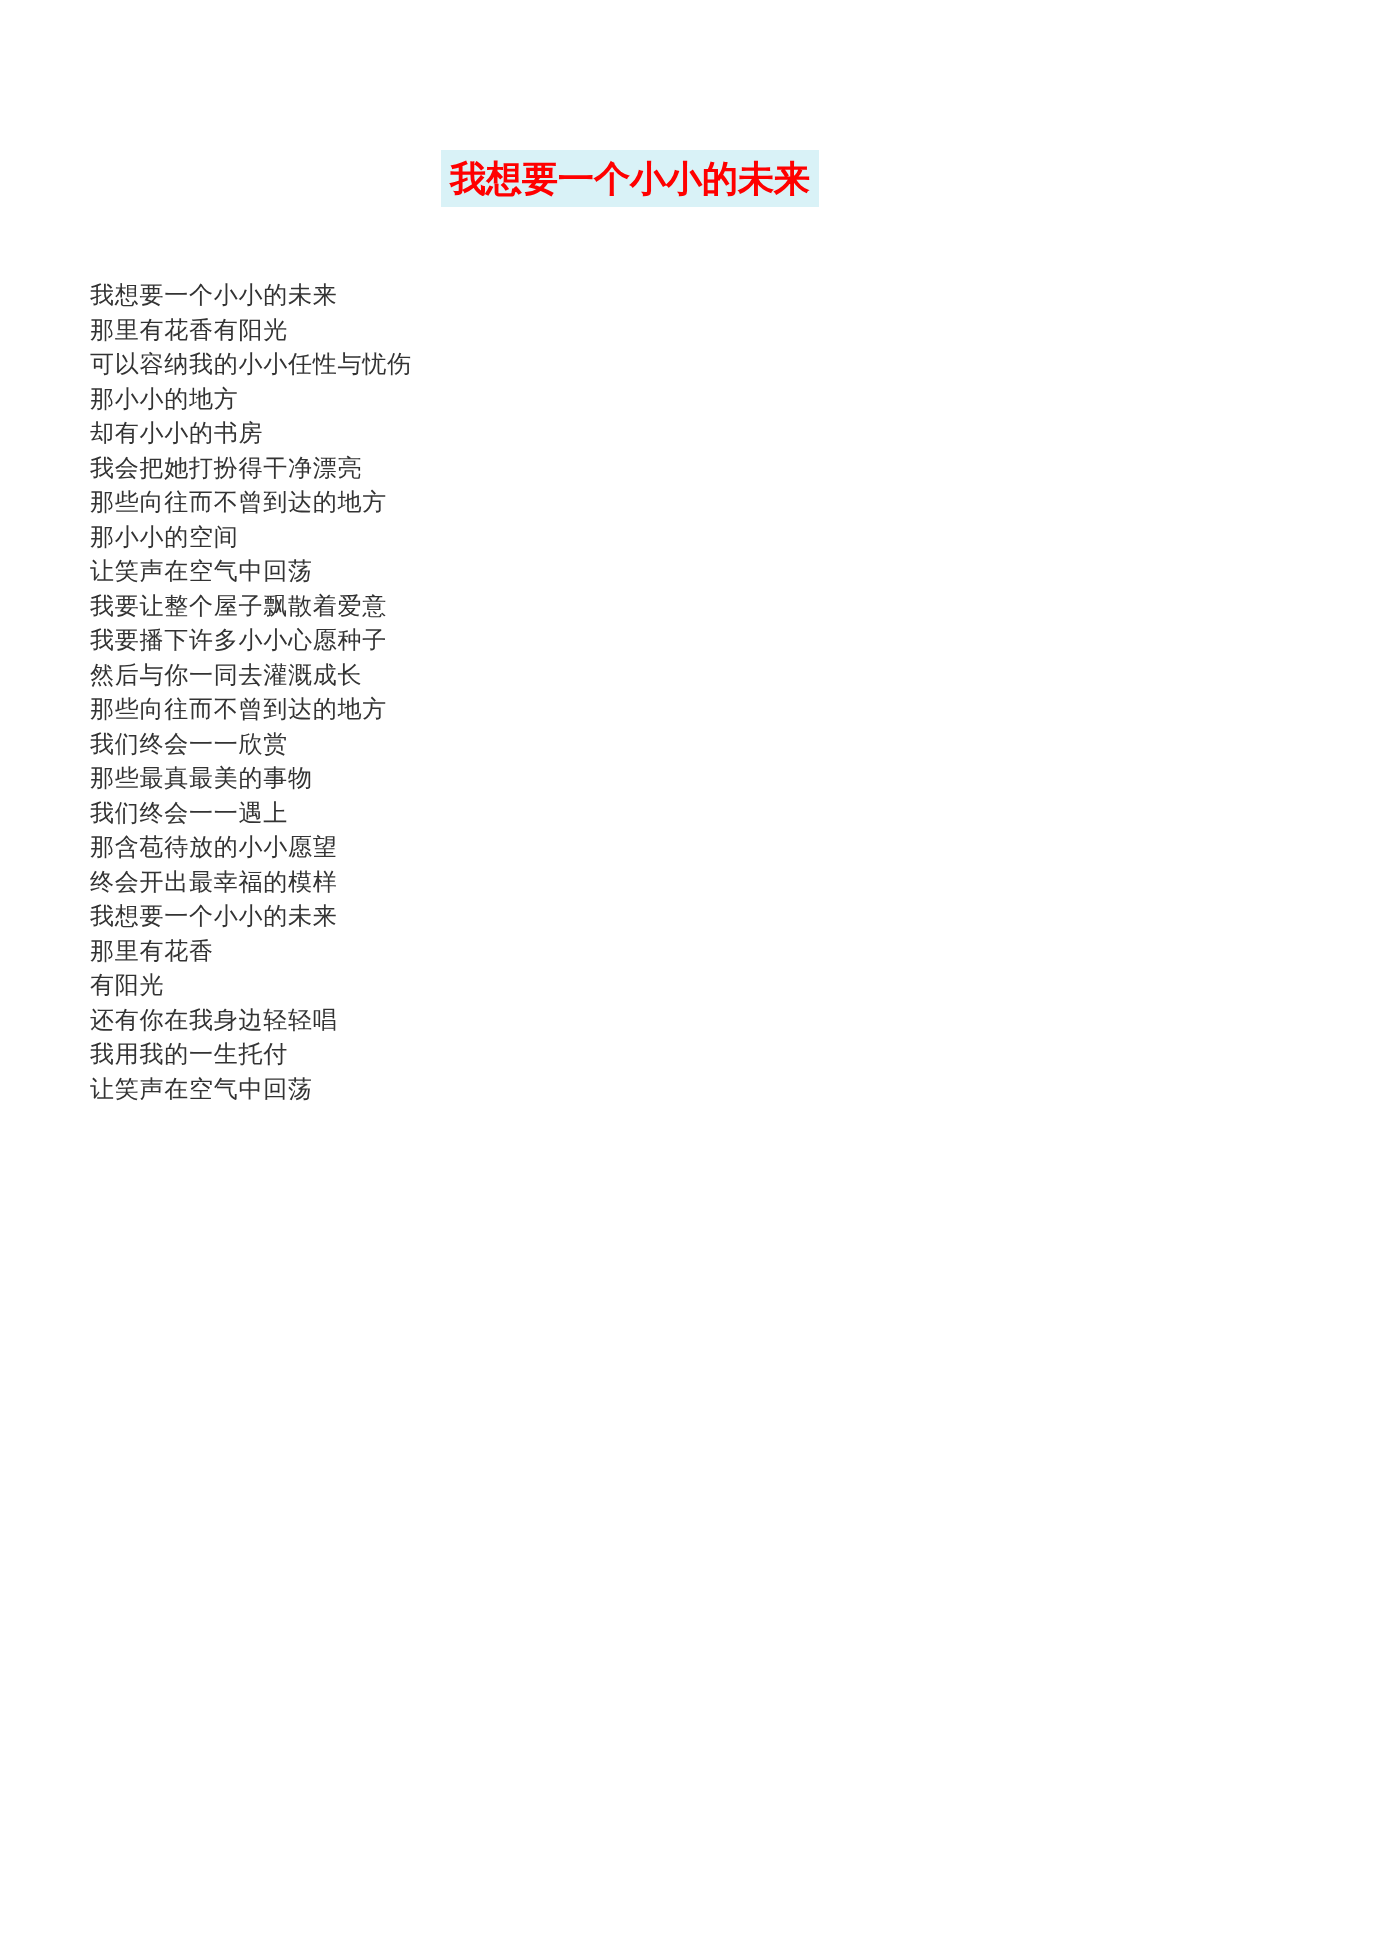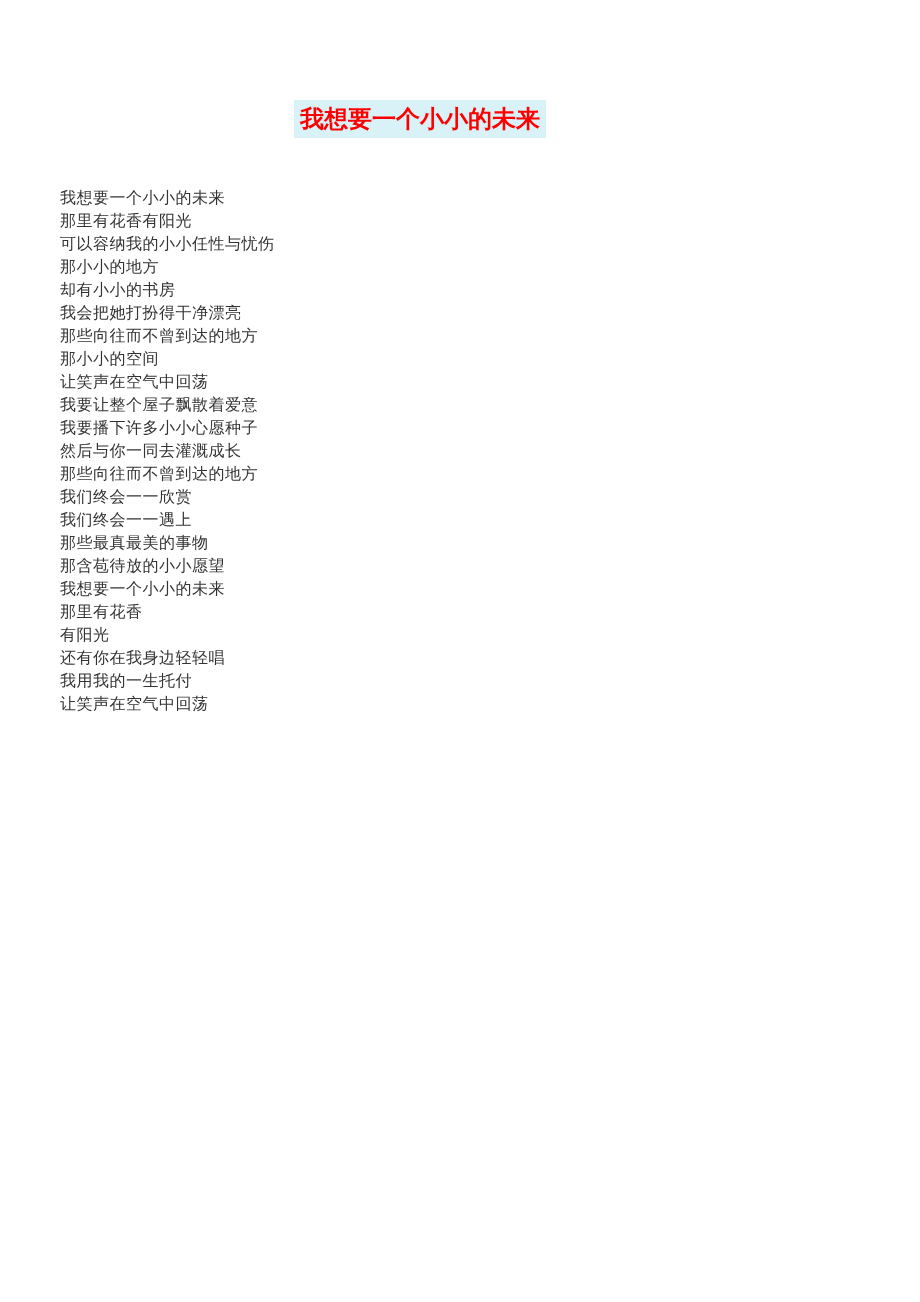--- a/index.html
+++ b/index.html
@@ -47,23 +47,24 @@
       <div class="poem-line">却有小小的书房</div>
       <div class="poem-line">我会把她打扮得干净漂亮</div>
       <div class="poem-line">那些向往而不曾到达的地方</div>
       <div class="poem-line">那小小的空间</div>
       <div class="poem-line">让笑声在空气中回荡</div>
       <div class="poem-line">我要让整个屋子飘散着爱意</div>
       <div class="poem-line">我要播下许多小小心愿种子</div>
       <div class="poem-line">然后与你一同去灌溉成长</div>
       <div class="poem-line">那些向往而不曾到达的地方</div>
       <div class="poem-line">我们终会一一欣赏</div>
+      <div class="poem-line">那些最真最美的事物</div>
       <div class="poem-line">我们终会一一遇上</div>
-      <div class="poem-line">那些最真最美的事物</div>
       <div class="poem-line">那含苞待放的小小愿望</div>
+      <div class="poem-line">终会开出最幸福的模样</div>
       <div class="poem-line">我想要一个小小的未来</div>
       <div class="poem-line">那里有花香</div>
       <div class="poem-line">有阳光</div>
       <div class="poem-line">还有你在我身边轻轻唱</div>
       <div class="poem-line">我用我的一生托付</div>
       <div class="poem-line">让笑声在空气中回荡</div>
     </div>
 </div>
 
 </body></html>

